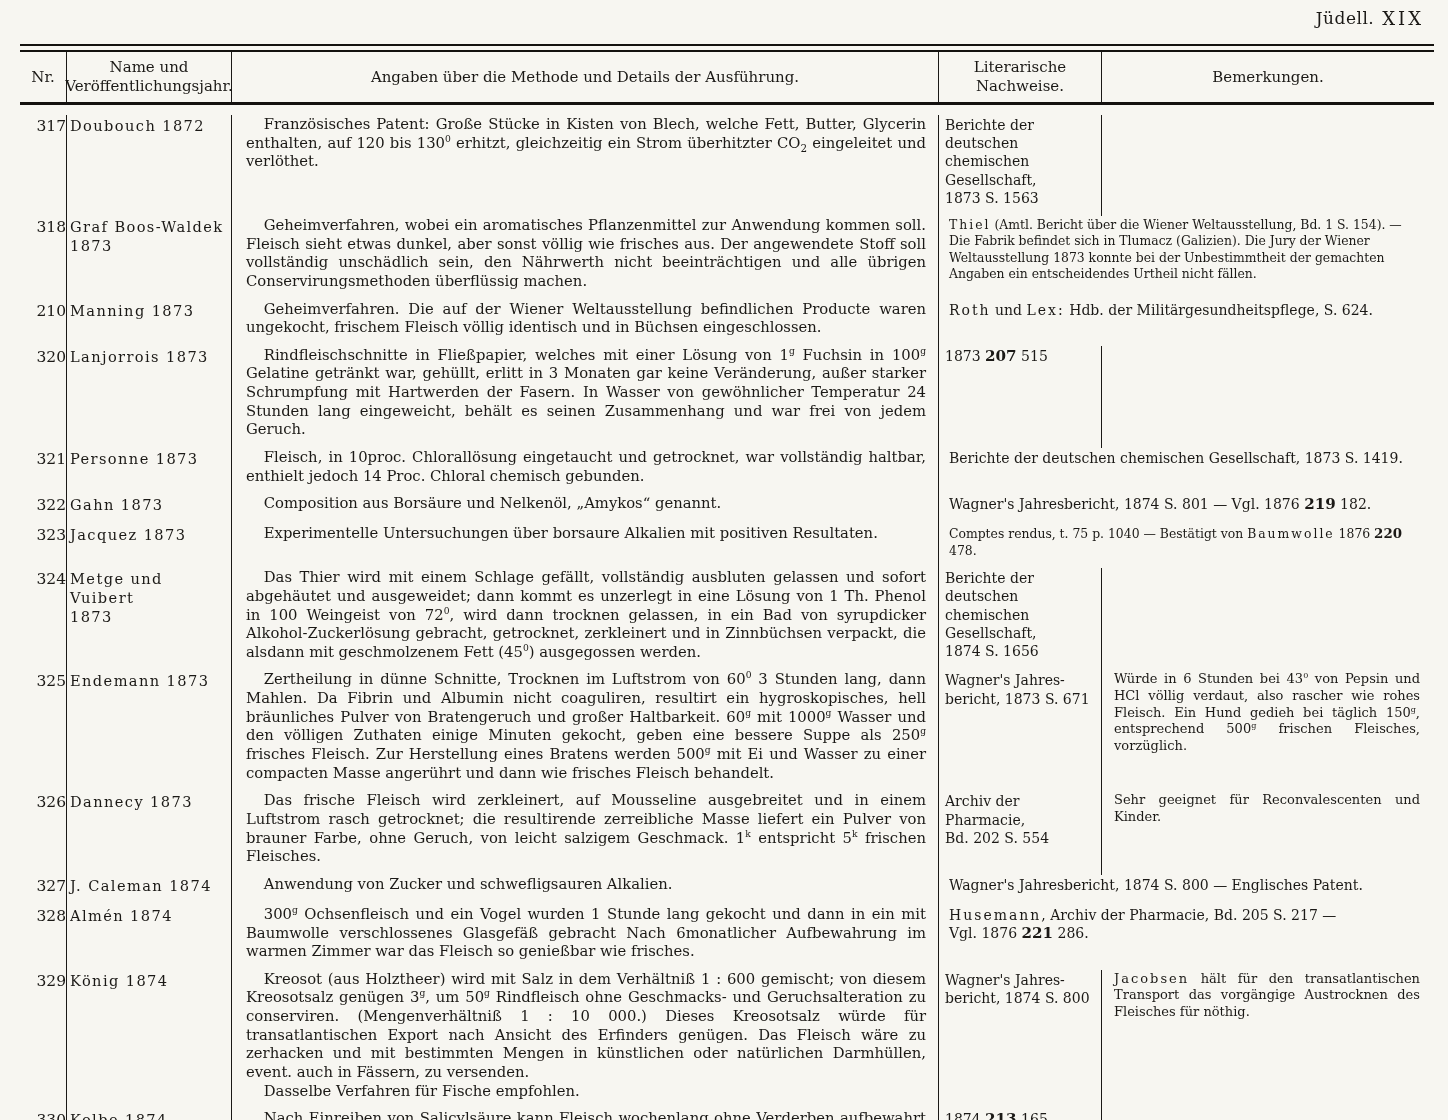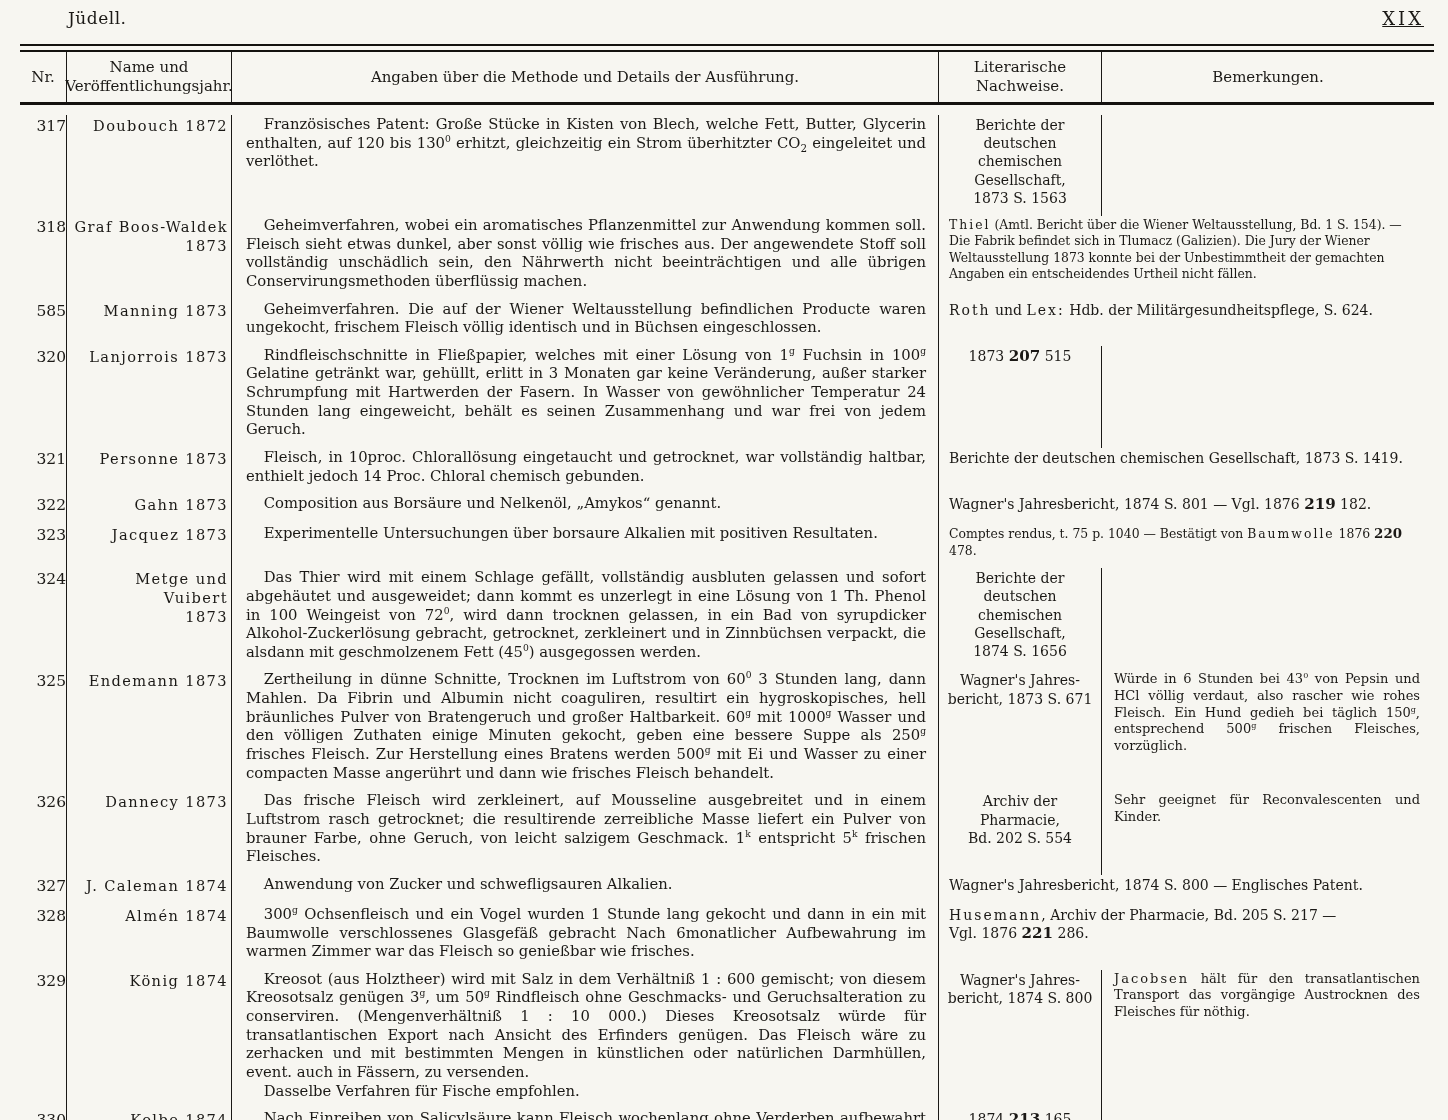--- a/index.html
+++ b/index.html
@@ -3,39 +3,39 @@
 <meta charset="utf-8">
 <style>
   html,body{margin:0;padding:0;}
   body{
     width:1448px;height:1120px;overflow:hidden;
     background:#f7f6f1;color:#1b1916;
     font-family:"DejaVu Serif","Liberation Serif",serif;
     position:relative;
   }
   .page{position:absolute;left:20px;top:0;width:1414px;}
-  .pagehead{display:flex;justify-content:space-between;align-items:flex-start;
-    padding:8px 4px 0 48px;height:36px;}
+  .pagehead{display:flex;justify-content:flex-end;align-items:flex-start;
+    padding:8px 4px 0 48px;height:36px;gap:8px;}
   .runhead{font-size:17px;letter-spacing:.5px;}
-  .pagenum{font-size:18px;letter-spacing:3px;padding-right:6px;text-decoration:underline;}
+  .pagenum{font-size:18px;letter-spacing:3px;padding-right:6px;}
   .rule-double{border-top:2.5px solid #14120f;border-bottom:2px solid #14120f;height:4px;}
   .rule-heavy{border-top:3px solid #14120f;height:0;}
   .grid{display:grid;grid-template-columns:47px 165px 707px 163px 1fr;}
   .hrow{min-height:50px;}
   .hcell{display:flex;align-items:center;justify-content:center;text-align:center;
     font-size:15px;line-height:1.25;white-space:pre-line;padding:4px 4px;}
   .b-r{border-right:1.6px solid #1b1916;}
   .tbody{padding-top:10px;}
   .row > div{padding-bottom:9px;}
   .c-nr{text-align:right;font-size:15.5px;padding-top:2px;}
-  .c-name{text-align:right;font-size:14.6px;line-height:1.3;letter-spacing:1.4px;
+  .c-name{text-align:left;font-size:14.6px;line-height:1.3;letter-spacing:1.4px;
     padding:2px 3px 9px 3px;}
   .c-method{font-size:14.8px;line-height:1.26;text-align:justify;padding:0 12px 9px 14px;}
   .c-method p{margin:0;text-indent:1.2em;}
-  .c-ref{text-align:center;font-size:14px;line-height:1.3;padding:1px 6px 9px 6px;}
+  .c-ref{text-align:left;font-size:14px;line-height:1.3;padding:1px 6px 9px 6px;}
   .c-refspan{grid-column:4/6;font-size:14px;line-height:1.3;padding:1px 10px 9px 10px;}
   .small{font-size:12.4px;line-height:1.32;}
   .c-remark{font-size:13px;line-height:1.28;text-align:justify;padding:1px 14px 9px 12px;}
   b{font-weight:bold;font-size:1.08em;}
   sup{font-size:.62em;vertical-align:super;line-height:0;}
   sub{font-size:.7em;vertical-align:sub;line-height:0;}
   .sperr{letter-spacing:2px;text-align:right;}
 </style>
 </head>
 <body>
@@ -73,21 +73,21 @@
       </div>
       <div class="grid row">
         <div class="c-nr b-r">318</div>
         <div class="c-name b-r">Graf Boos-Waldek<br>1873</div>
         <div class="c-method b-r">
           <p>Geheimverfahren, wobei ein aromatisches Pflanzenmittel zur Anwendung kommen soll. Fleisch sieht etwas dunkel, aber sonst völlig wie frisches aus. Der angewendete Stoff soll vollständig unschädlich sein, den Nährwerth nicht beeinträchtigen und alle übrigen Conservirungsmethoden überflüssig machen.</p>
         </div>
         <div class="c-refspan small"><span class="sperr">Thiel</span> (Amtl. Bericht über die Wiener Weltausstellung, Bd. 1 S. 154). — Die Fabrik befindet sich in Tlumacz (Galizien). Die Jury der Wiener Weltausstellung 1873 konnte bei der Unbestimmtheit der gemachten Angaben ein entscheidendes Urtheil nicht fällen.</div>
       </div>
       <div class="grid row">
-        <div class="c-nr b-r">585</div>
+        <div class="c-nr b-r">210</div>
         <div class="c-name b-r">Manning 1873</div>
         <div class="c-method b-r">
           <p>Geheimverfahren. Die auf der Wiener Weltausstellung befindlichen Producte waren ungekocht, frischem Fleisch völlig identisch und in Büchsen eingeschlossen.</p>
         </div>
         <div class="c-refspan"><span class="sperr">Roth</span> und <span class="sperr">Lex:</span> Hdb. der Militärgesundheitspflege, S. 624.</div>
       </div>
       <div class="grid row">
         <div class="c-nr b-r">320</div>
         <div class="c-name b-r">Lanjorrois 1873</div>
         <div class="c-method b-r">

